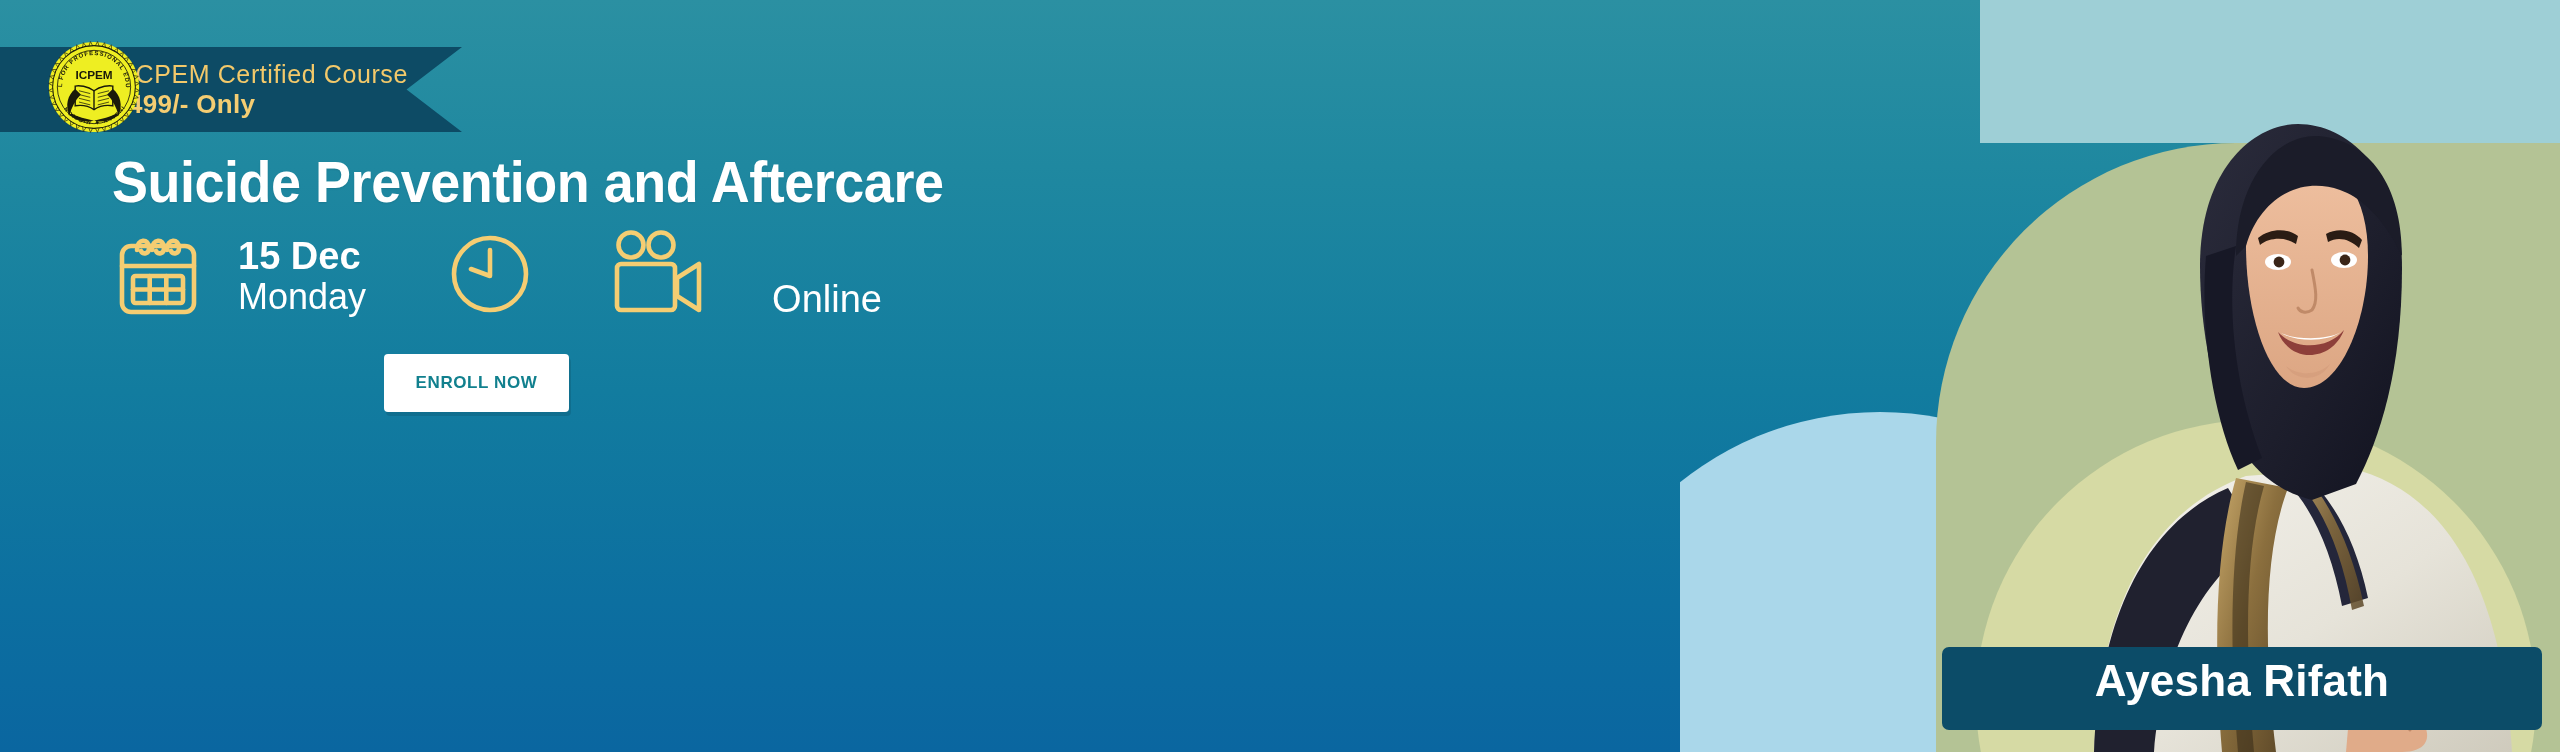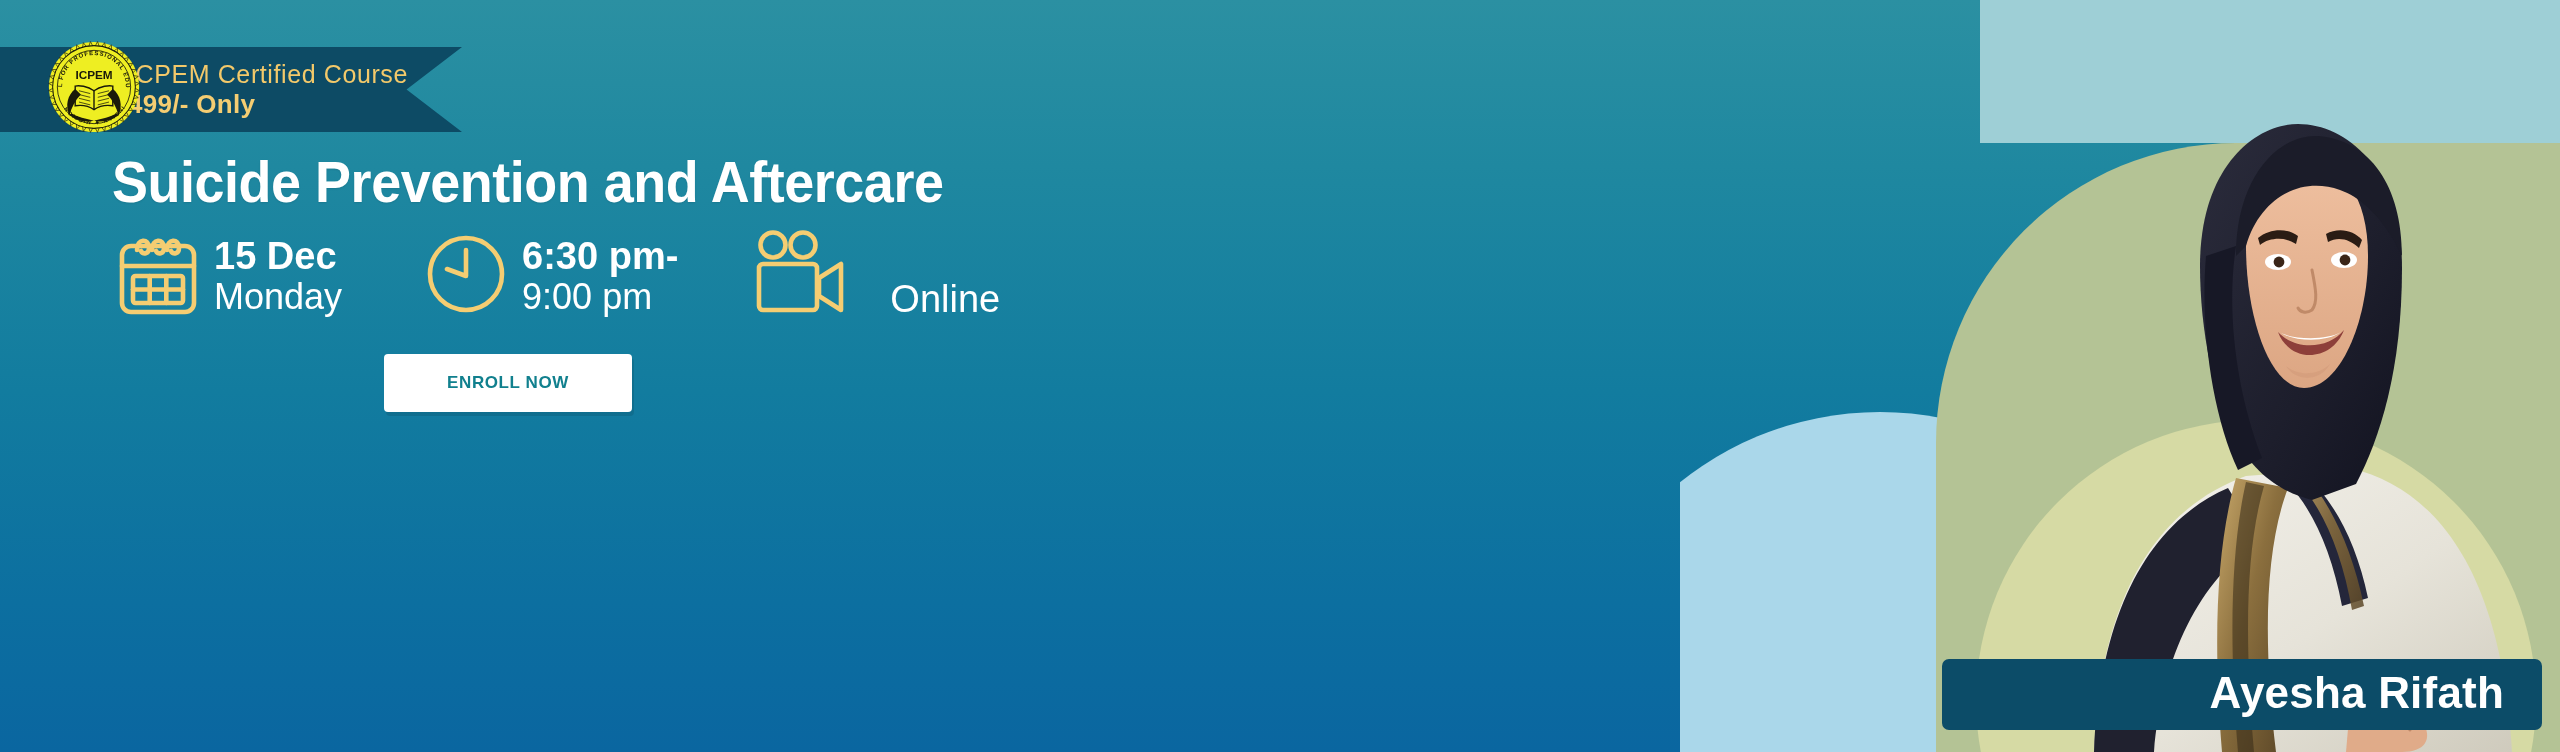--- a/index.html
+++ b/index.html
@@ -57,23 +57,23 @@
     width:470px; height:682px;
   }
   .portrait svg { display:block; width:100%; height:100%; }
 
   
   .name-plate {
     position:absolute;
     right:18px; bottom:22px;
     background:#0c4c68;
     border-radius:7px;
-    padding:9px 38px 12px 38px;
+    padding:9px 38px 24px 38px;
     min-width:600px;
-    text-align:right;
+    text-align:center;
   }
   .name-plate .name {
     color:#ffffff;
     font-size:44px;
     font-weight:bold;
     letter-spacing:0.2px;
     font-family:"Liberation Sans", sans-serif;
     white-space:nowrap;
   }
 
@@ -134,21 +134,21 @@
 
   
   .info-row {
     position:absolute;
     left:112px; top:228px;
     display:flex;
     align-items:flex-start;
   }
   .info-item { display:flex; align-items:center; }
   .info-item .ic { flex:0 0 auto; display:block; }
-  .info-item .txt { margin-left:10px; }
+  .info-item .txt { margin-left:34px; }
   .info-item .t-strong {
     color:#ffffff;
     font-size:38px;
     font-weight:bold;
     line-height:1.08;
     white-space:nowrap;
   }
   .info-item .t-light {
     color:#ffffff;
     font-size:36px;
@@ -163,21 +163,21 @@
     line-height:1.05;
     white-space:nowrap;
   }
   .gap-1 { width:78px; }
   .gap-2 { width:74px; }
 
   
   .cta {
     position:absolute;
     left:384px; top:354px;
-    width:248px; height:58px;
+    width:185px; height:58px;
     background:#ffffff;
     border:none;
     border-radius:4px;
     color:#11808e;
     font-size:17px;
     font-weight:bold;
     letter-spacing:0.6px;
     cursor:pointer;
     box-shadow:2px 4px 0 rgba(0,0,0,0.10);
     font-family:"Liberation Sans", sans-serif;
@@ -345,24 +345,20 @@
 
     <span class="gap-1"></span>
 
     <div class="info-item">
       <span class="ic">
         <svg width="92" height="92" viewBox="0 0 92 92" xmlns="http://www.w3.org/2000/svg" fill="none" stroke="#f5cd72" stroke-width="4.6" stroke-linecap="round" stroke-linejoin="round">
           <circle cx="46" cy="46" r="36"></circle>
           <path d="M46 22 L 46 48 L 27 41"></path>
         </svg>
       </span>
-      <span class="txt">
-        <div class="t-strong">6:30 pm-</div>
-        <div class="t-light">9:00 pm</div>
-      </span>
     </div>
 
     <span class="gap-2"></span>
 
     <div class="info-item" style="align-items:flex-end;gap:24px;">
       <span class="ic">
         <svg width="104" height="92" viewBox="0 0 104 92" xmlns="http://www.w3.org/2000/svg" fill="none" stroke="#f5cd72" stroke-width="4.6" stroke-linecap="round" stroke-linejoin="round">
           <circle cx="21" cy="17" r="12.5"></circle>
           <circle cx="51" cy="17" r="12.5"></circle>
           <rect x="7" y="36" width="58" height="46" rx="4"></rect>

